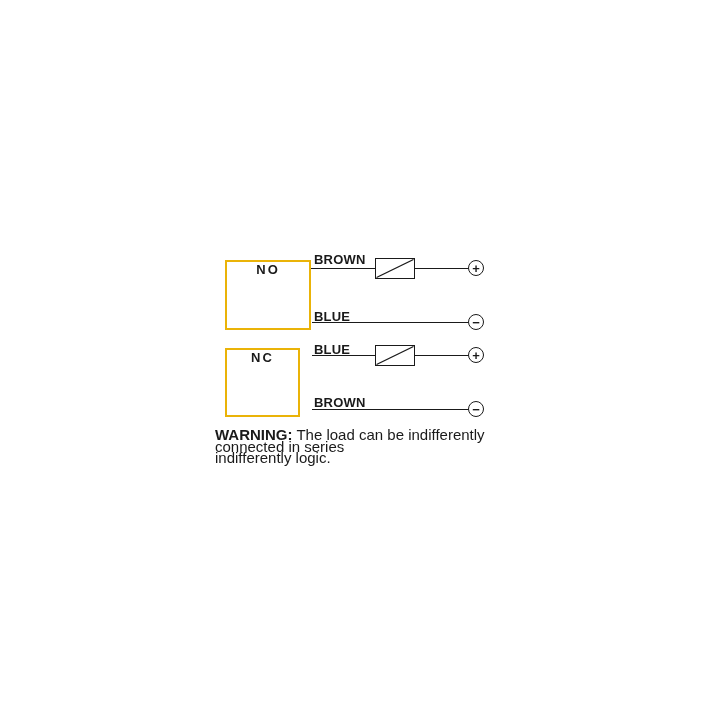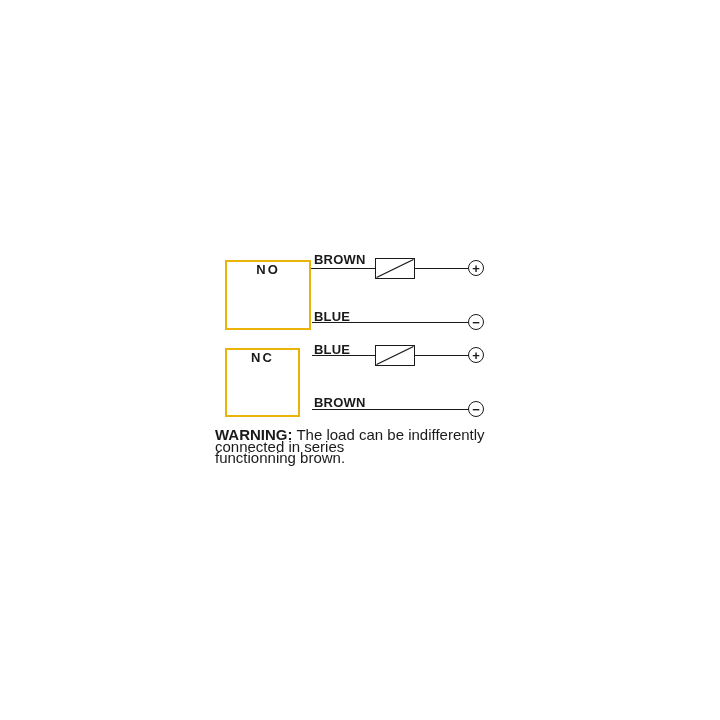--- a/index.html
+++ b/index.html
@@ -158,16 +158,16 @@
   </div>
 
   <div class="wire-label" id="wlabel-4">BROWN</div>
   <div class="wire" id="wire-4"></div>
   <div class="terminal" id="term-4">
     <span>−</span>
   </div>
 
   <div id="warning">
     <div class="wline"><b>WARNING:</b><span> The load can be indifferently connected in series</span></div>
-    <div class="wline">functionning brown.</div>
+    <div class="wline">indifferently logic.</div>
   </div>
 
 </div>
 
 </body></html>

